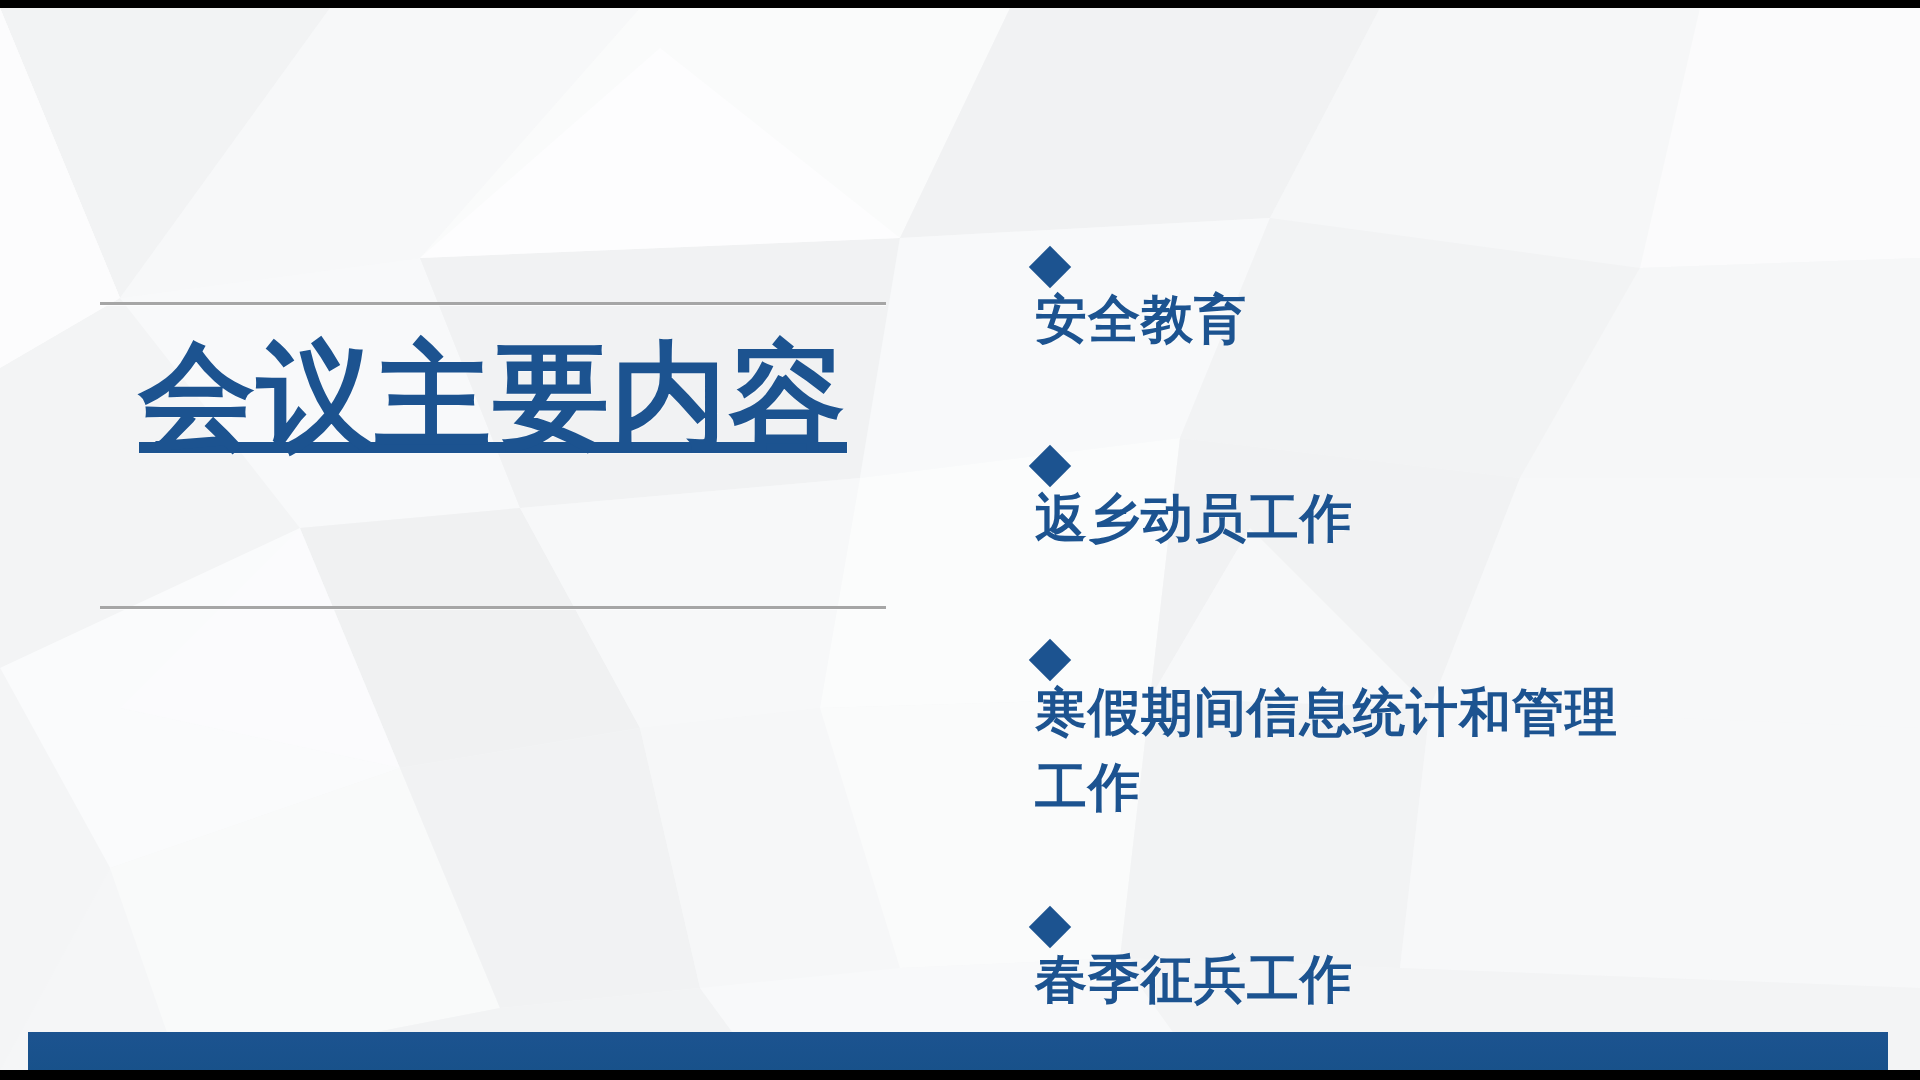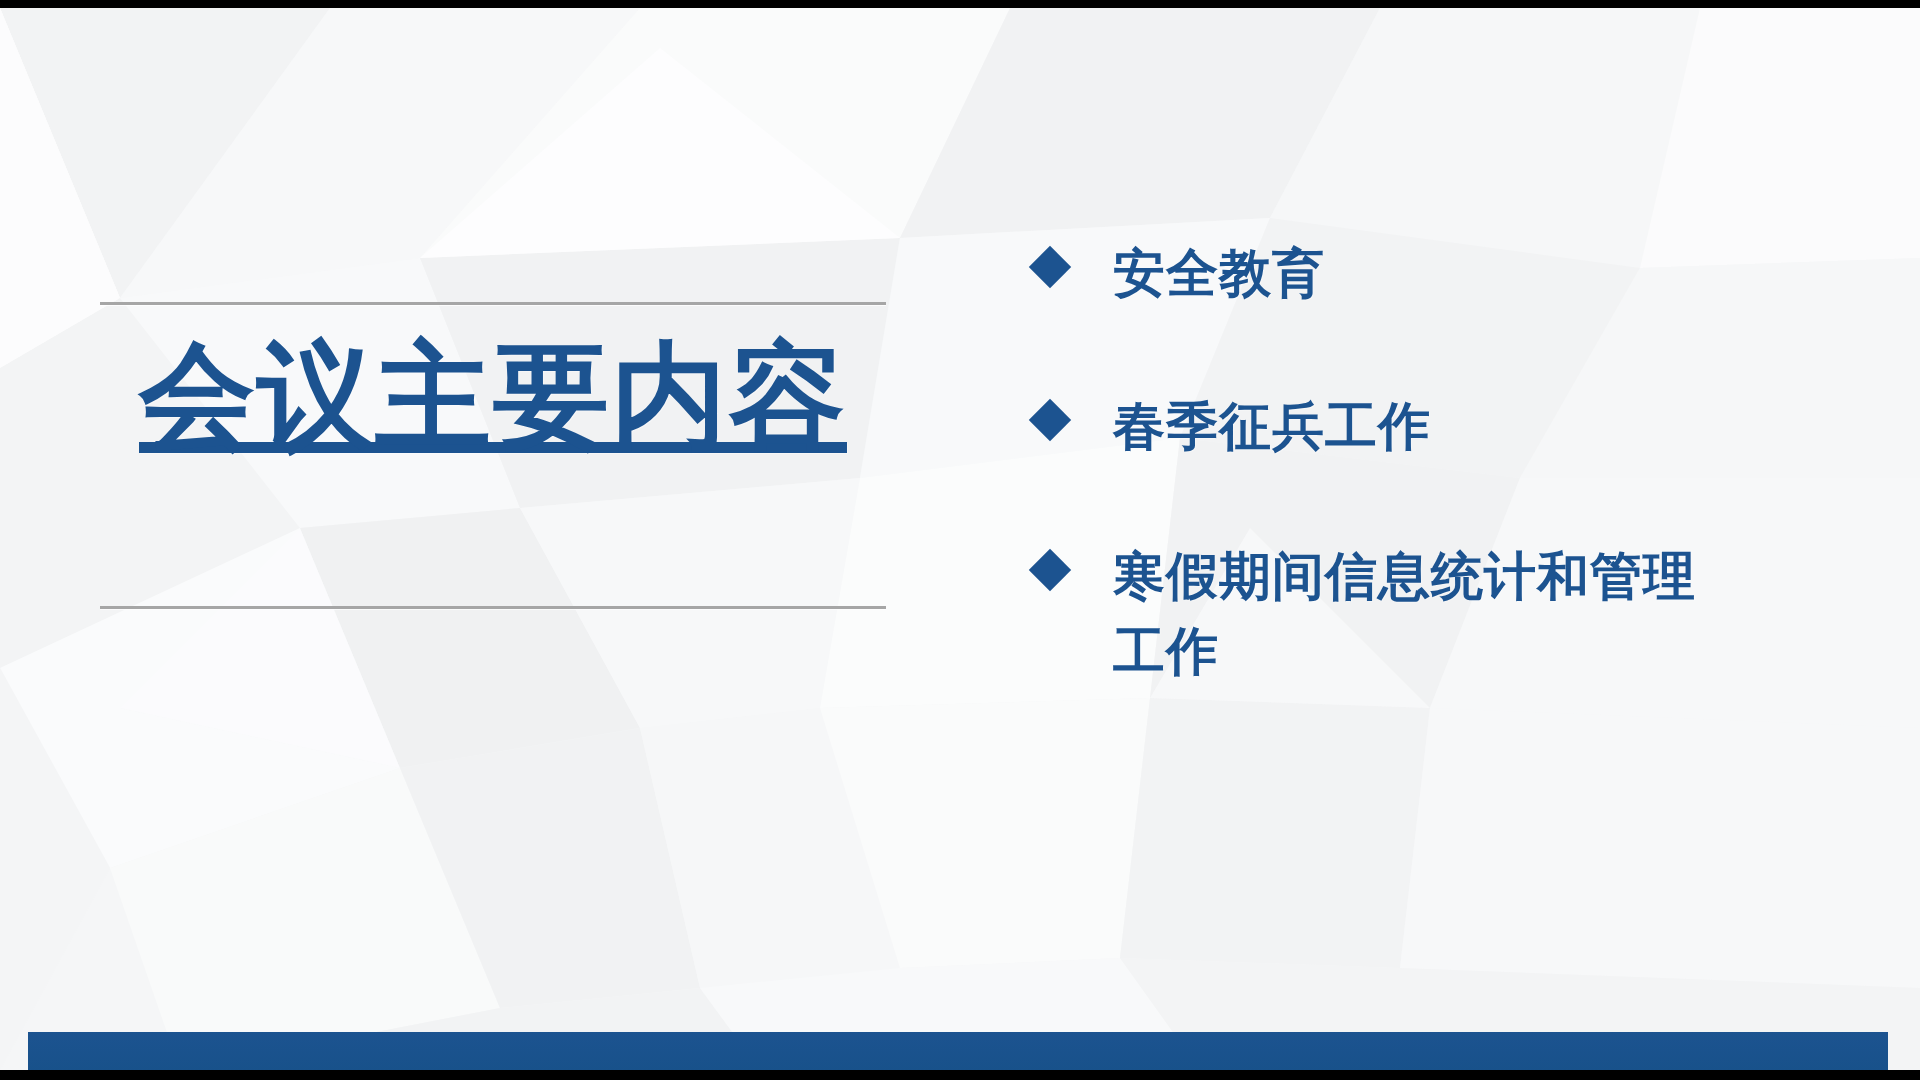--- a/index.html
+++ b/index.html
@@ -82,20 +82,21 @@
   .bullet-list {
     position: absolute;
     left: 1035px;
     top: 228px;
     width: 800px;
   }
   .bullet-row {
     display: flex;
     align-items: flex-start;
     margin-bottom: 74px;
+    flex-direction: column;
   }
   .bullet-row:last-child { margin-bottom: 0; }
 
   .bullet-marker {
     flex: 0 0 auto;
     width: 30px;
     height: 30px;
     margin-top: 16px;
     margin-right: 48px;
     background: #1c5390;
@@ -191,31 +192,35 @@
       <div class="rule rule-bottom"></div>
     </div>
 
     <div class="bullet-list">
 
       <div class="bullet-row row-1">
         <span class="bullet-marker"></span>
         <span class="bullet-text">安全教育</span>
       </div>
 
+      <div class="bullet-row row-2">
+        <span class="bullet-marker"></span>
+        <span class="bullet-text">返乡动员工作</span>
+      </div>
+
+      <div class="bullet-row row-3">
+        <span class="bullet-marker"></span>
+        <span class="bullet-text">寒假期间信息统计和管理工作</span>
+      </div>
 
       <div class="bullet-row">
         <span class="bullet-marker"></span>
         <span class="bullet-text">春季征兵工作</span>
       </div>
 
-      <div class="bullet-row row-3">
-        <span class="bullet-marker"></span>
-        <span class="bullet-text">寒假期间信息统计和管理工作</span>
-      </div>
-
     </div>
 
     <div class="bottom-band-accent"></div>
 
   </div>
 
   <div class="letterbox-bottom"></div>
 
 </div>
 

